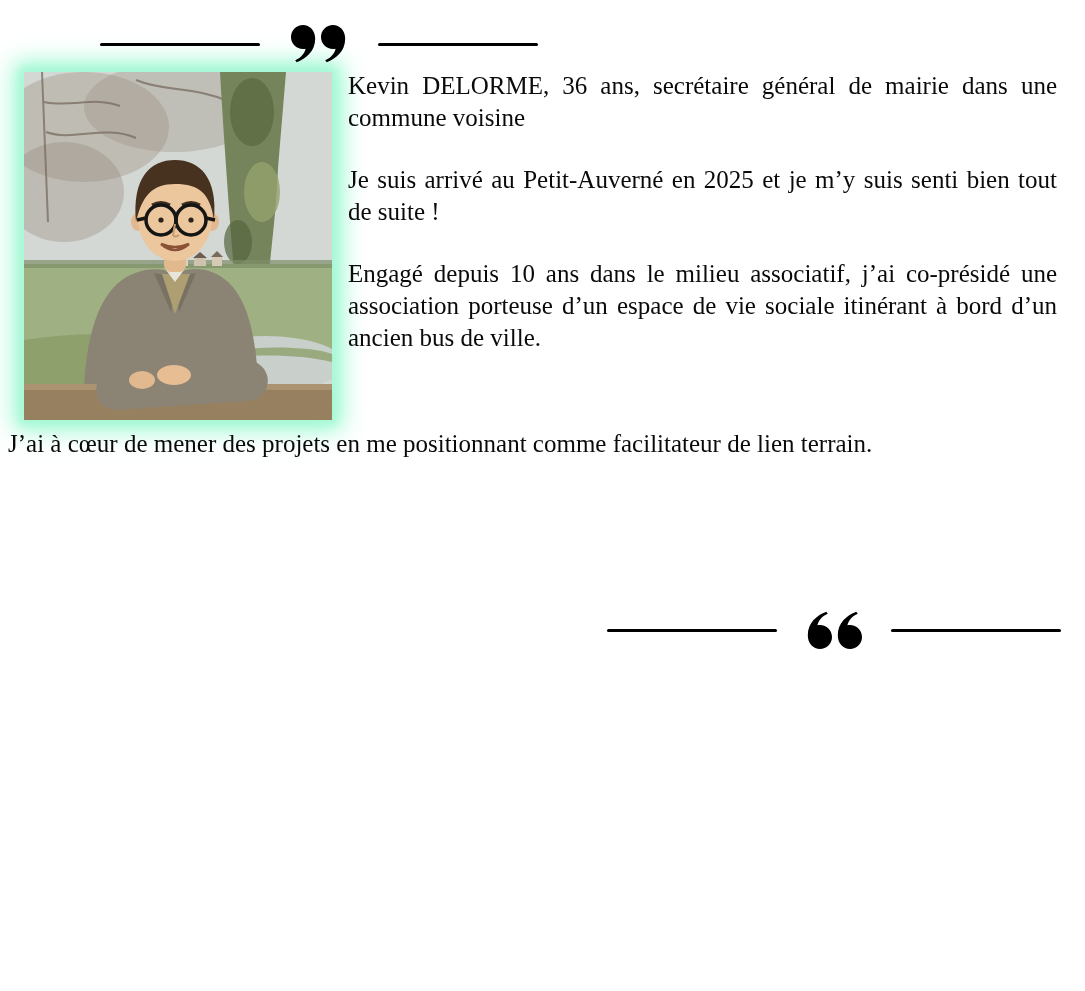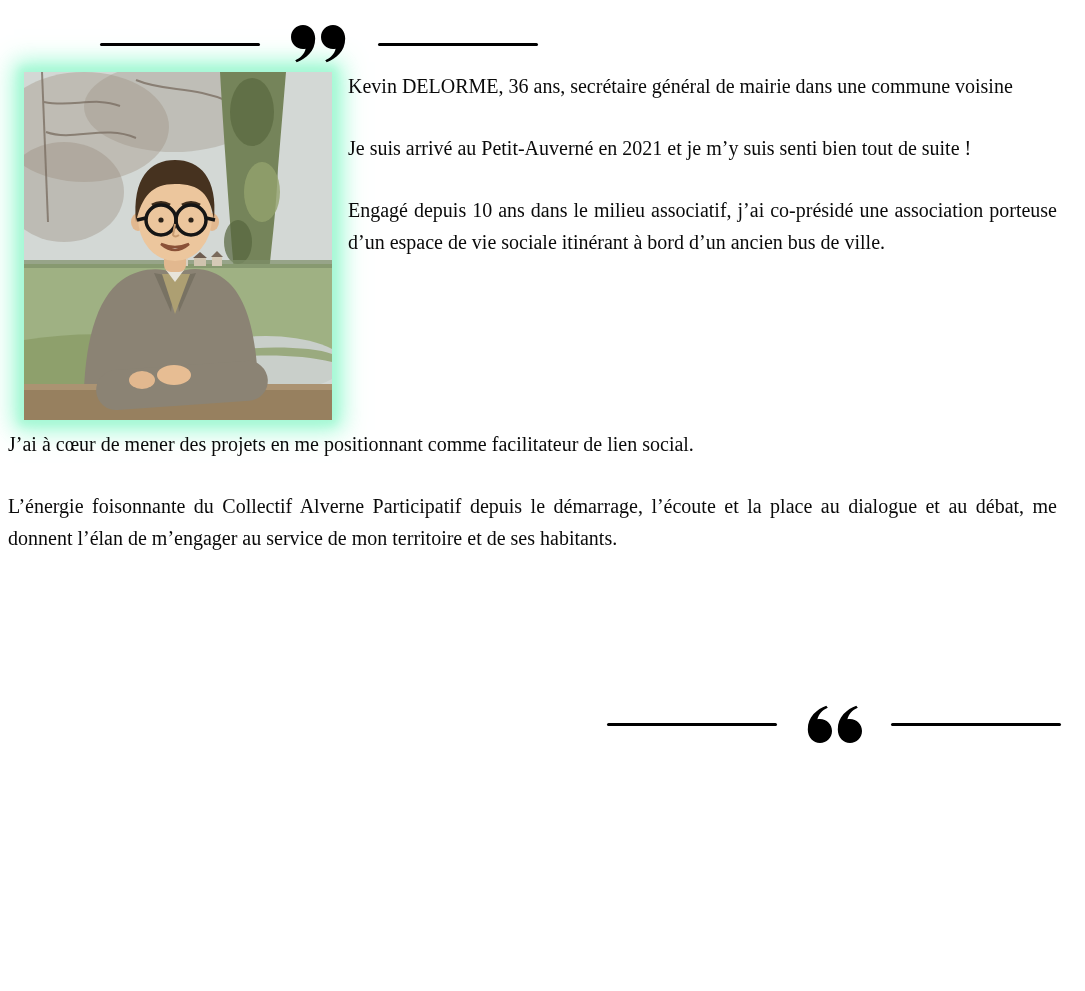--- a/index.html
+++ b/index.html
@@ -18,21 +18,21 @@
   .deco-top .rule { width:160px; }
   .deco-bottom { clear:both; justify-content:flex-end; margin:150px 24px 0 0; gap:28px; }
   .deco-bottom .rule { width:170px; }
   .quotes { display:block; line-height:0; }
   .quotes svg { display:block; }
   .quotes.flip { transform:rotate(180deg); }
 
   
   .content {
     padding:0 28px 0 8px;
-    font-size:20px;
+    font-size:25px;
     line-height:32px;
     text-align:justify;
   }
   .photo-frame {
     float:left;
     width:308px; height:348px;
     margin:2px 16px 8px 16px;
     background:#cfd6d4;
     box-shadow:0 0 8px 4px #a9f8d6, 0 0 22px 10px rgba(126,247,196,0.78);
   }
@@ -133,24 +133,23 @@
 
         <g transform="rotate(-4 150 314)">
           <rect x="72" y="294" width="172" height="40" rx="20" fill="#8b8374"></rect>
         </g>
         <ellipse cx="150" cy="303" rx="17" ry="10" fill="#e7bd93"></ellipse>
         <ellipse cx="118" cy="308" rx="13" ry="9" fill="#e2b88f"></ellipse>
       </svg>
     </div>
 
     <p class="para">Kevin DELORME, 36 ans, secrétaire général de mairie dans une commune voisine</p>
-    <p class="para">Je suis arrivé au Petit-Auverné en 2021 et je m’y suis senti bien tout de suite !</p>
+    <p class="para">Je suis arrivé au Petit-Auverné en 2025 et je m’y suis senti bien tout de suite !</p>
     <p class="para">Engagé depuis 10 ans dans le milieu associatif, j’ai co-présidé une association porteuse d’un espace de vie sociale itinérant à bord d’un ancien bus de ville.</p>
-    <p class="para full">J’ai à cœur de mener des projets en me positionnant comme facilitateur de lien social.</p>
-    <p class="para full">L’énergie foisonnante du Collectif Alverne Participatif depuis le démarrage, l’écoute et la place au dialogue et au débat, me donnent l’élan de m’engager au service de mon territoire et de ses habitants.</p>
+    <p class="para full">J’ai à cœur de mener des projets en me positionnant comme facilitateur de lien terrain.</p>
   </div>
 
   <div class="deco deco-bottom">
     <span class="rule"></span>
     <span class="quotes flip">
       <svg width="58" height="40" viewBox="0 0 58 40" aria-hidden="true">
         <g fill="#000000">
           <path d="M13 1 C6.4 1 1 6.4 1 13 C1 19.6 6.4 25 13 25 C13.9 25 14.8 24.9 15.6 24.7 C14.4 29.9 10.7 33.9 5.2 36.3 L6.7 38.2 C16 34.7 25.2 27.4 25.2 14.5 C25.2 6.7 19.7 1 13 1 Z"></path>
           <path transform="translate(30,0)" d="M13 1 C6.4 1 1 6.4 1 13 C1 19.6 6.4 25 13 25 C13.9 25 14.8 24.9 15.6 24.7 C14.4 29.9 10.7 33.9 5.2 36.3 L6.7 38.2 C16 34.7 25.2 27.4 25.2 14.5 C25.2 6.7 19.7 1 13 1 Z"></path>
         </g>

